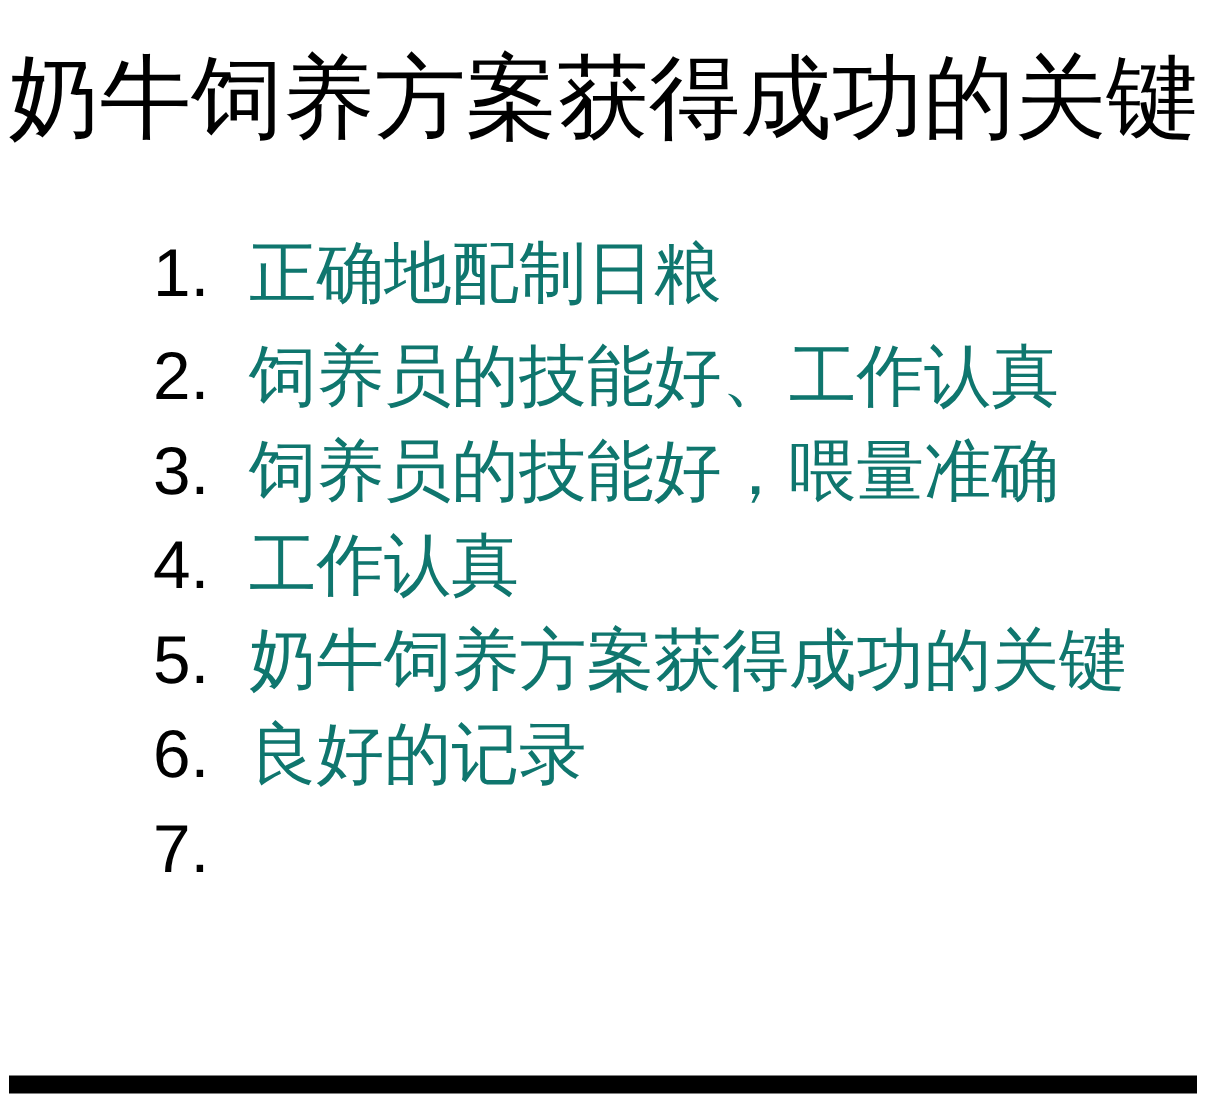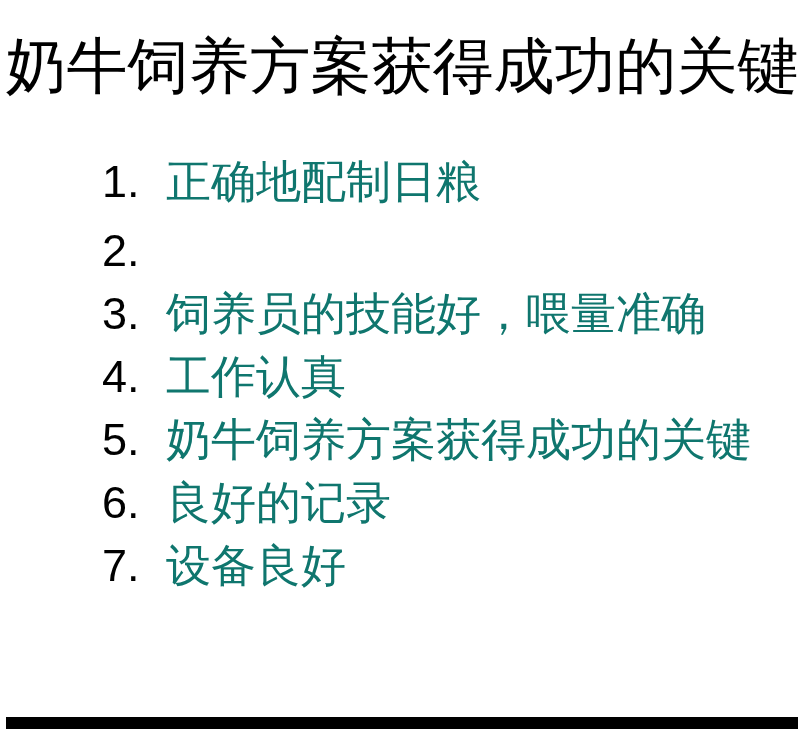--- a/index.html
+++ b/index.html
@@ -79,38 +79,38 @@
 
   <div class="slide-title">奶牛饲养方案获得成功的关键</div>
 
   <ol class="key-points">
     <li>
       <span class="item-number">1.</span>
       <span class="item-text">正确地配制日粮</span>
     </li>
     <li>
       <span class="item-number">2.</span>
+      <span class="item-text">饲养员的技能好、工作认真</span>
     </li>
     <li>
       <span class="item-number">3.</span>
       <span class="item-text">饲养员的技能好，喂量准确</span>
     </li>
     <li>
       <span class="item-number">4.</span>
       <span class="item-text">工作认真</span>
     </li>
     <li>
       <span class="item-number">5.</span>
       <span class="item-text">奶牛饲养方案获得成功的关键</span>
     </li>
     <li>
       <span class="item-number">6.</span>
       <span class="item-text">良好的记录</span>
     </li>
     <li>
       <span class="item-number">7.</span>
-      <span class="item-text">设备良好</span>
     </li>
   </ol>
 
   <div class="bottom-rule"></div>
 
 </div>
 
 </body></html>

